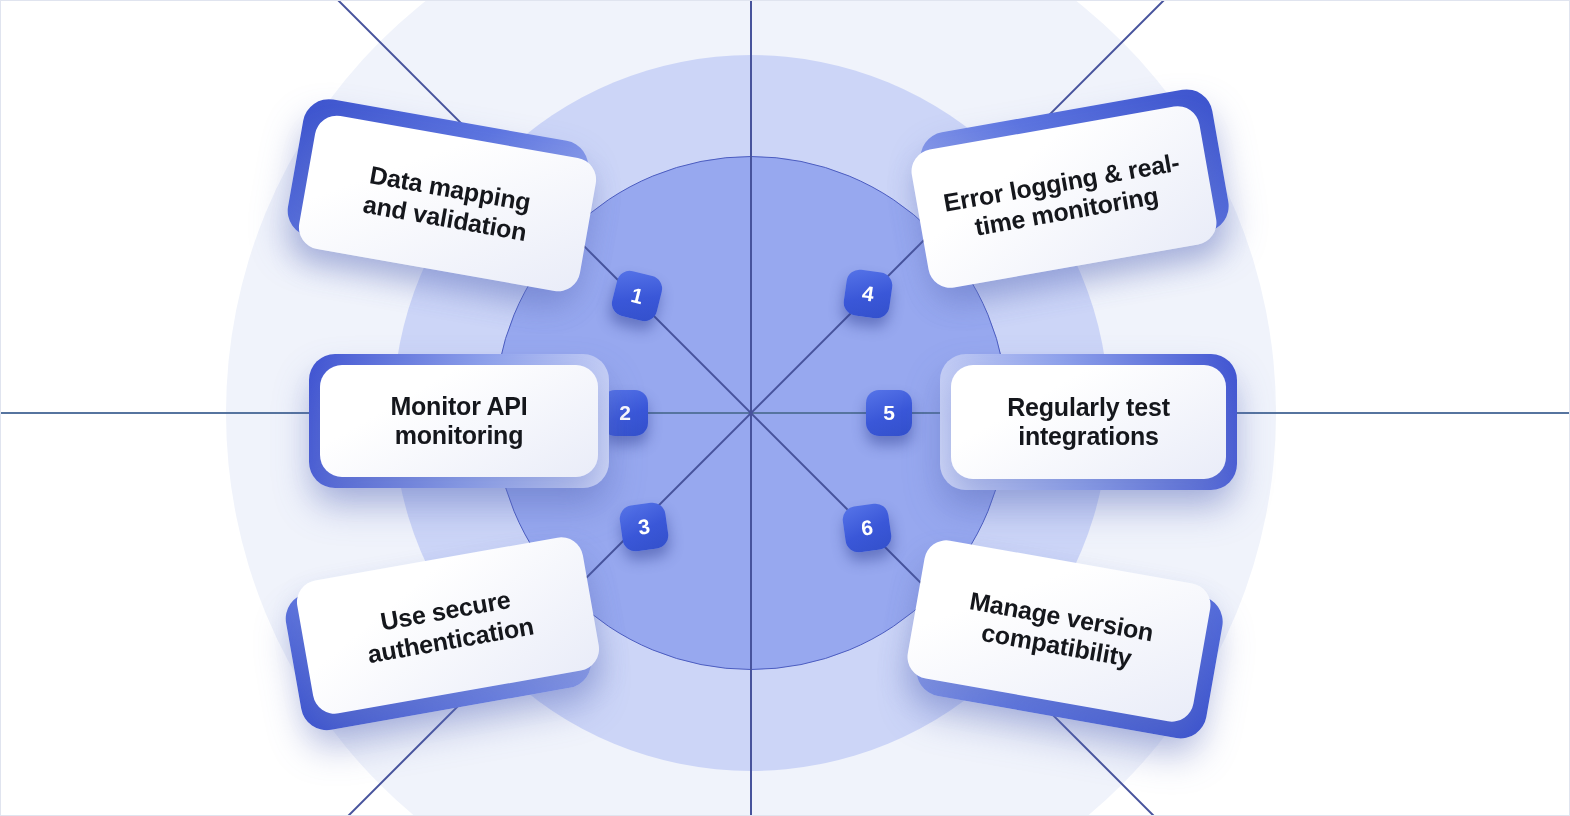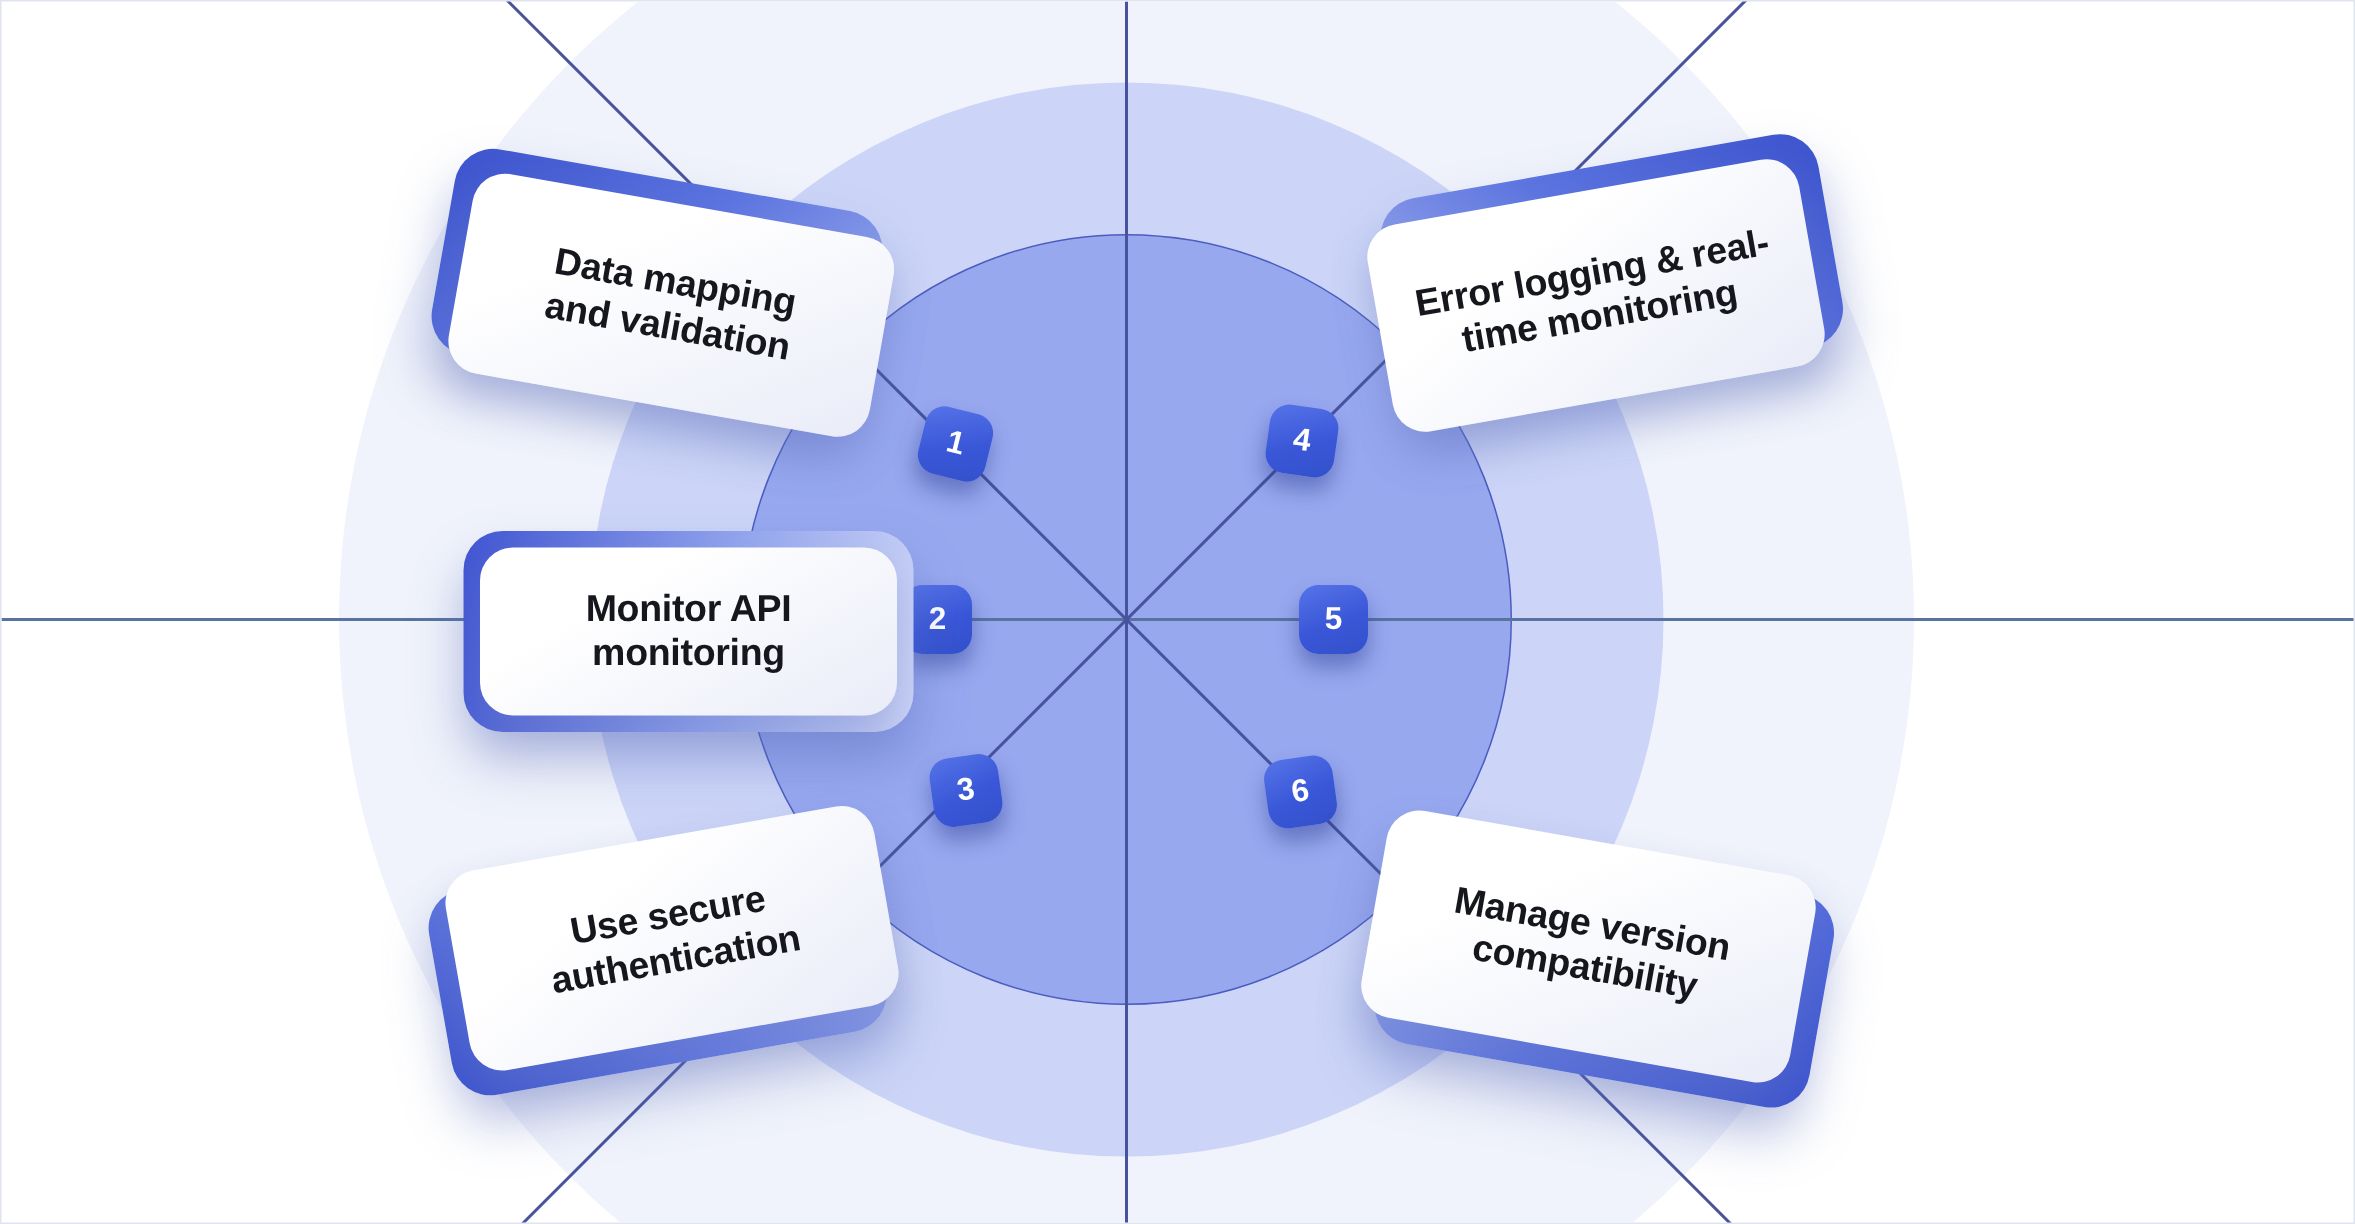--- a/index.html
+++ b/index.html
@@ -143,20 +143,27 @@
   </div>
 
   <div class="card c4">
     <div class="card-back"></div>
     <div class="card-face">
       <span>Error logging &amp; real-</span>
       <span>time monitoring</span>
     </div>
   </div>
 
+  <div class="card c5">
+    <div class="card-back"></div>
+    <div class="card-face">
+      <span>Regularly test</span>
+      <span>integrations</span>
+    </div>
+  </div>
 
   <div class="card c6">
     <div class="card-back"></div>
     <div class="card-face">
       <span>Manage version</span>
       <span>compatibility</span>
     </div>
   </div>
 
 </div>

